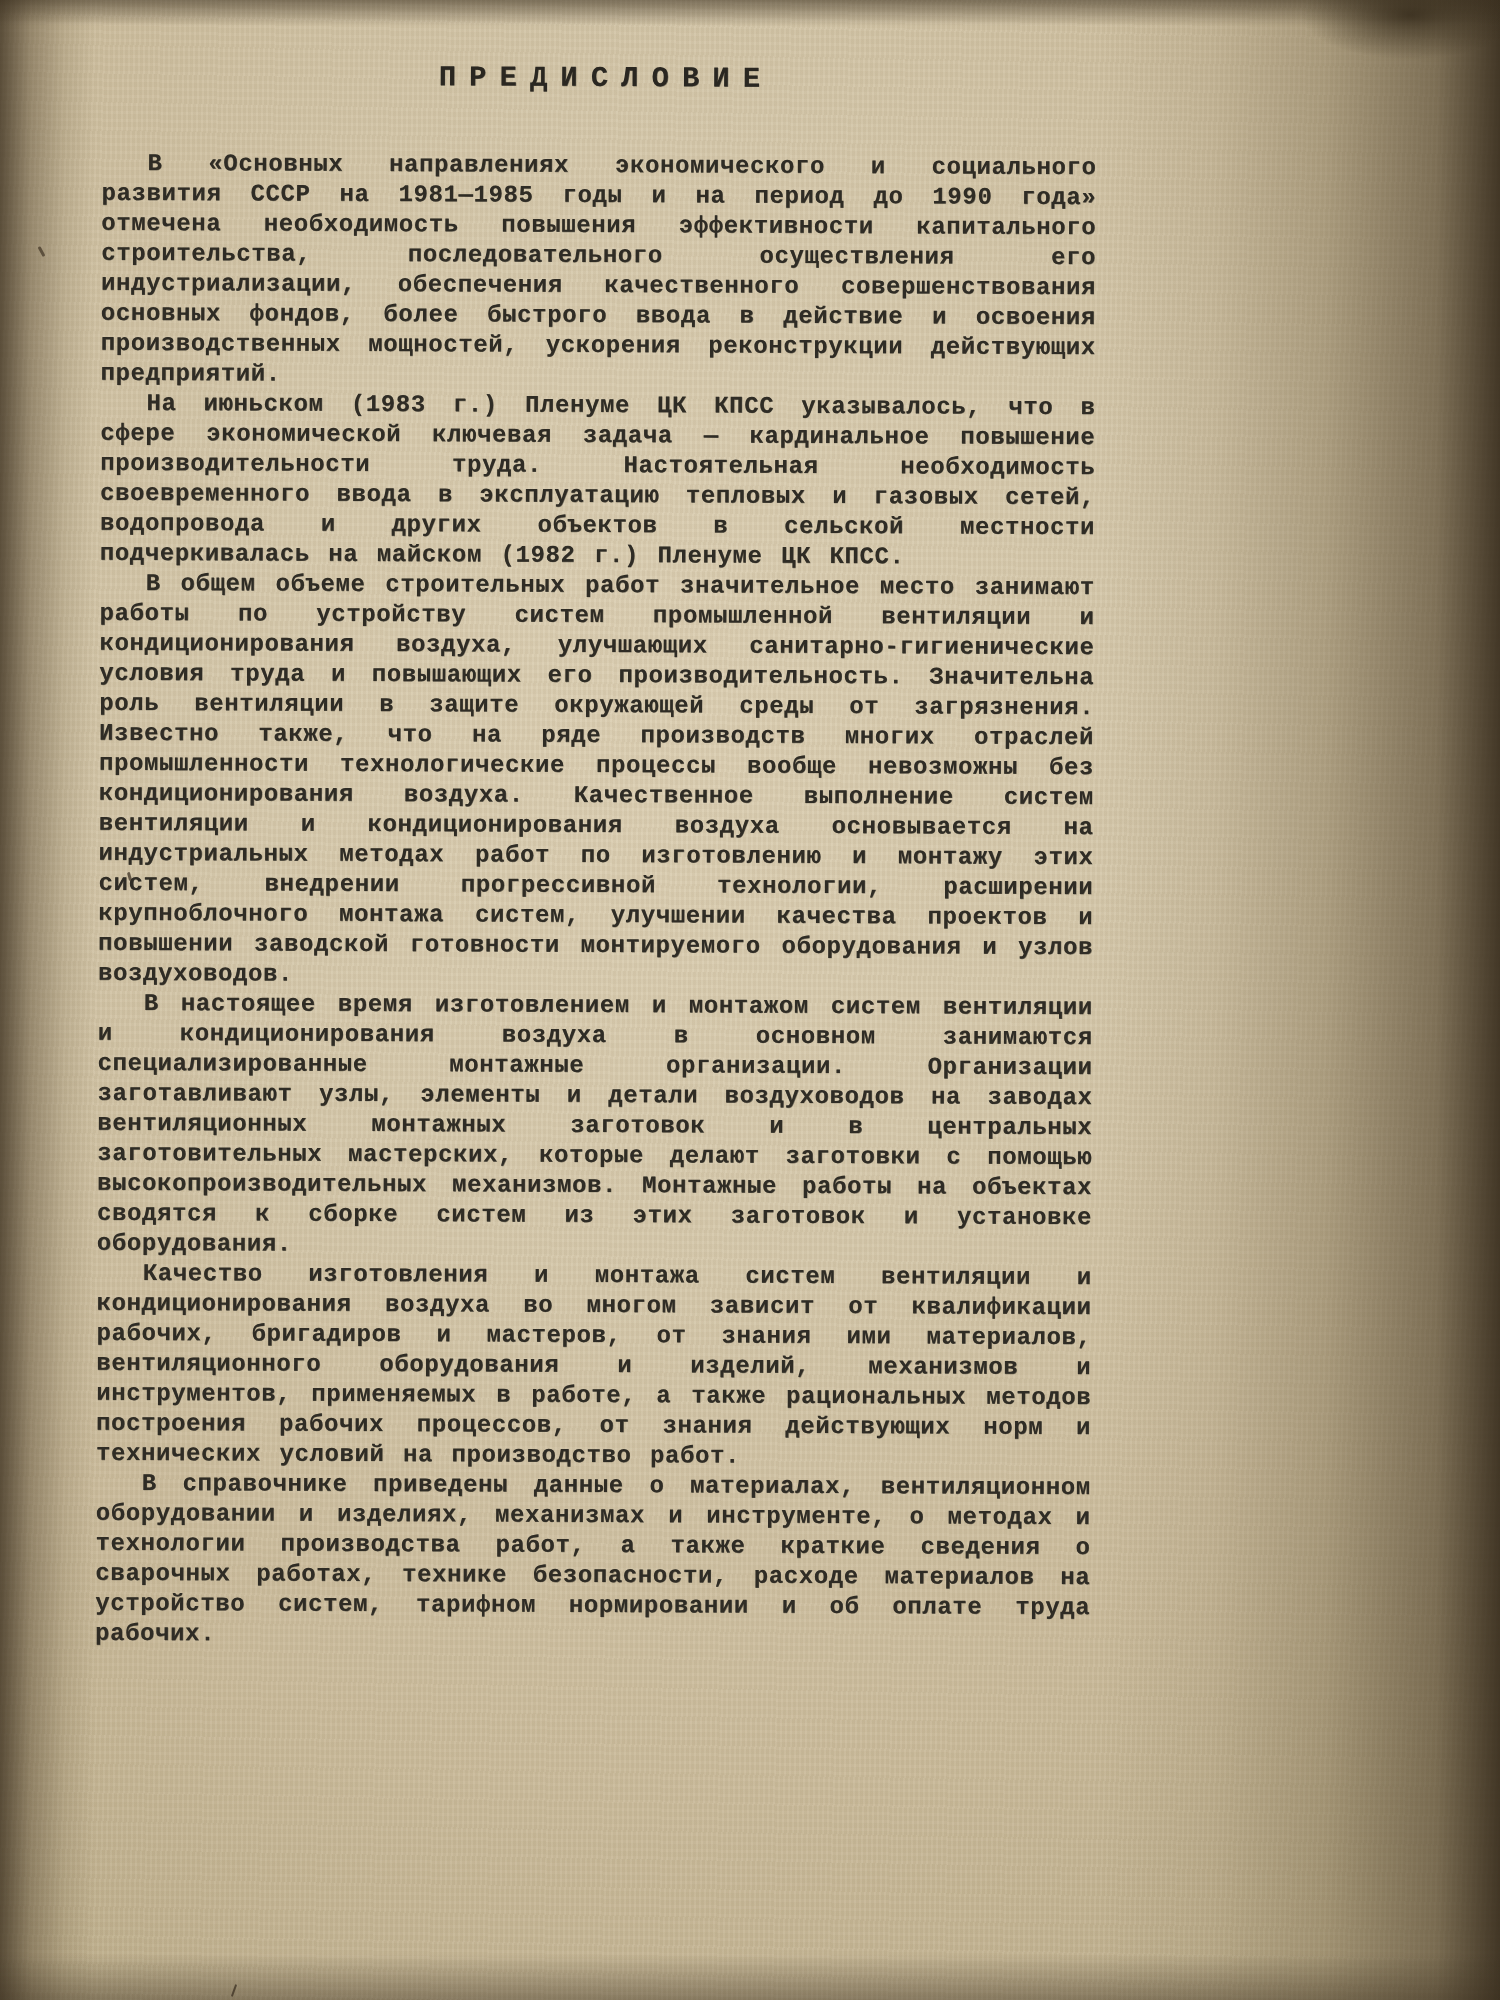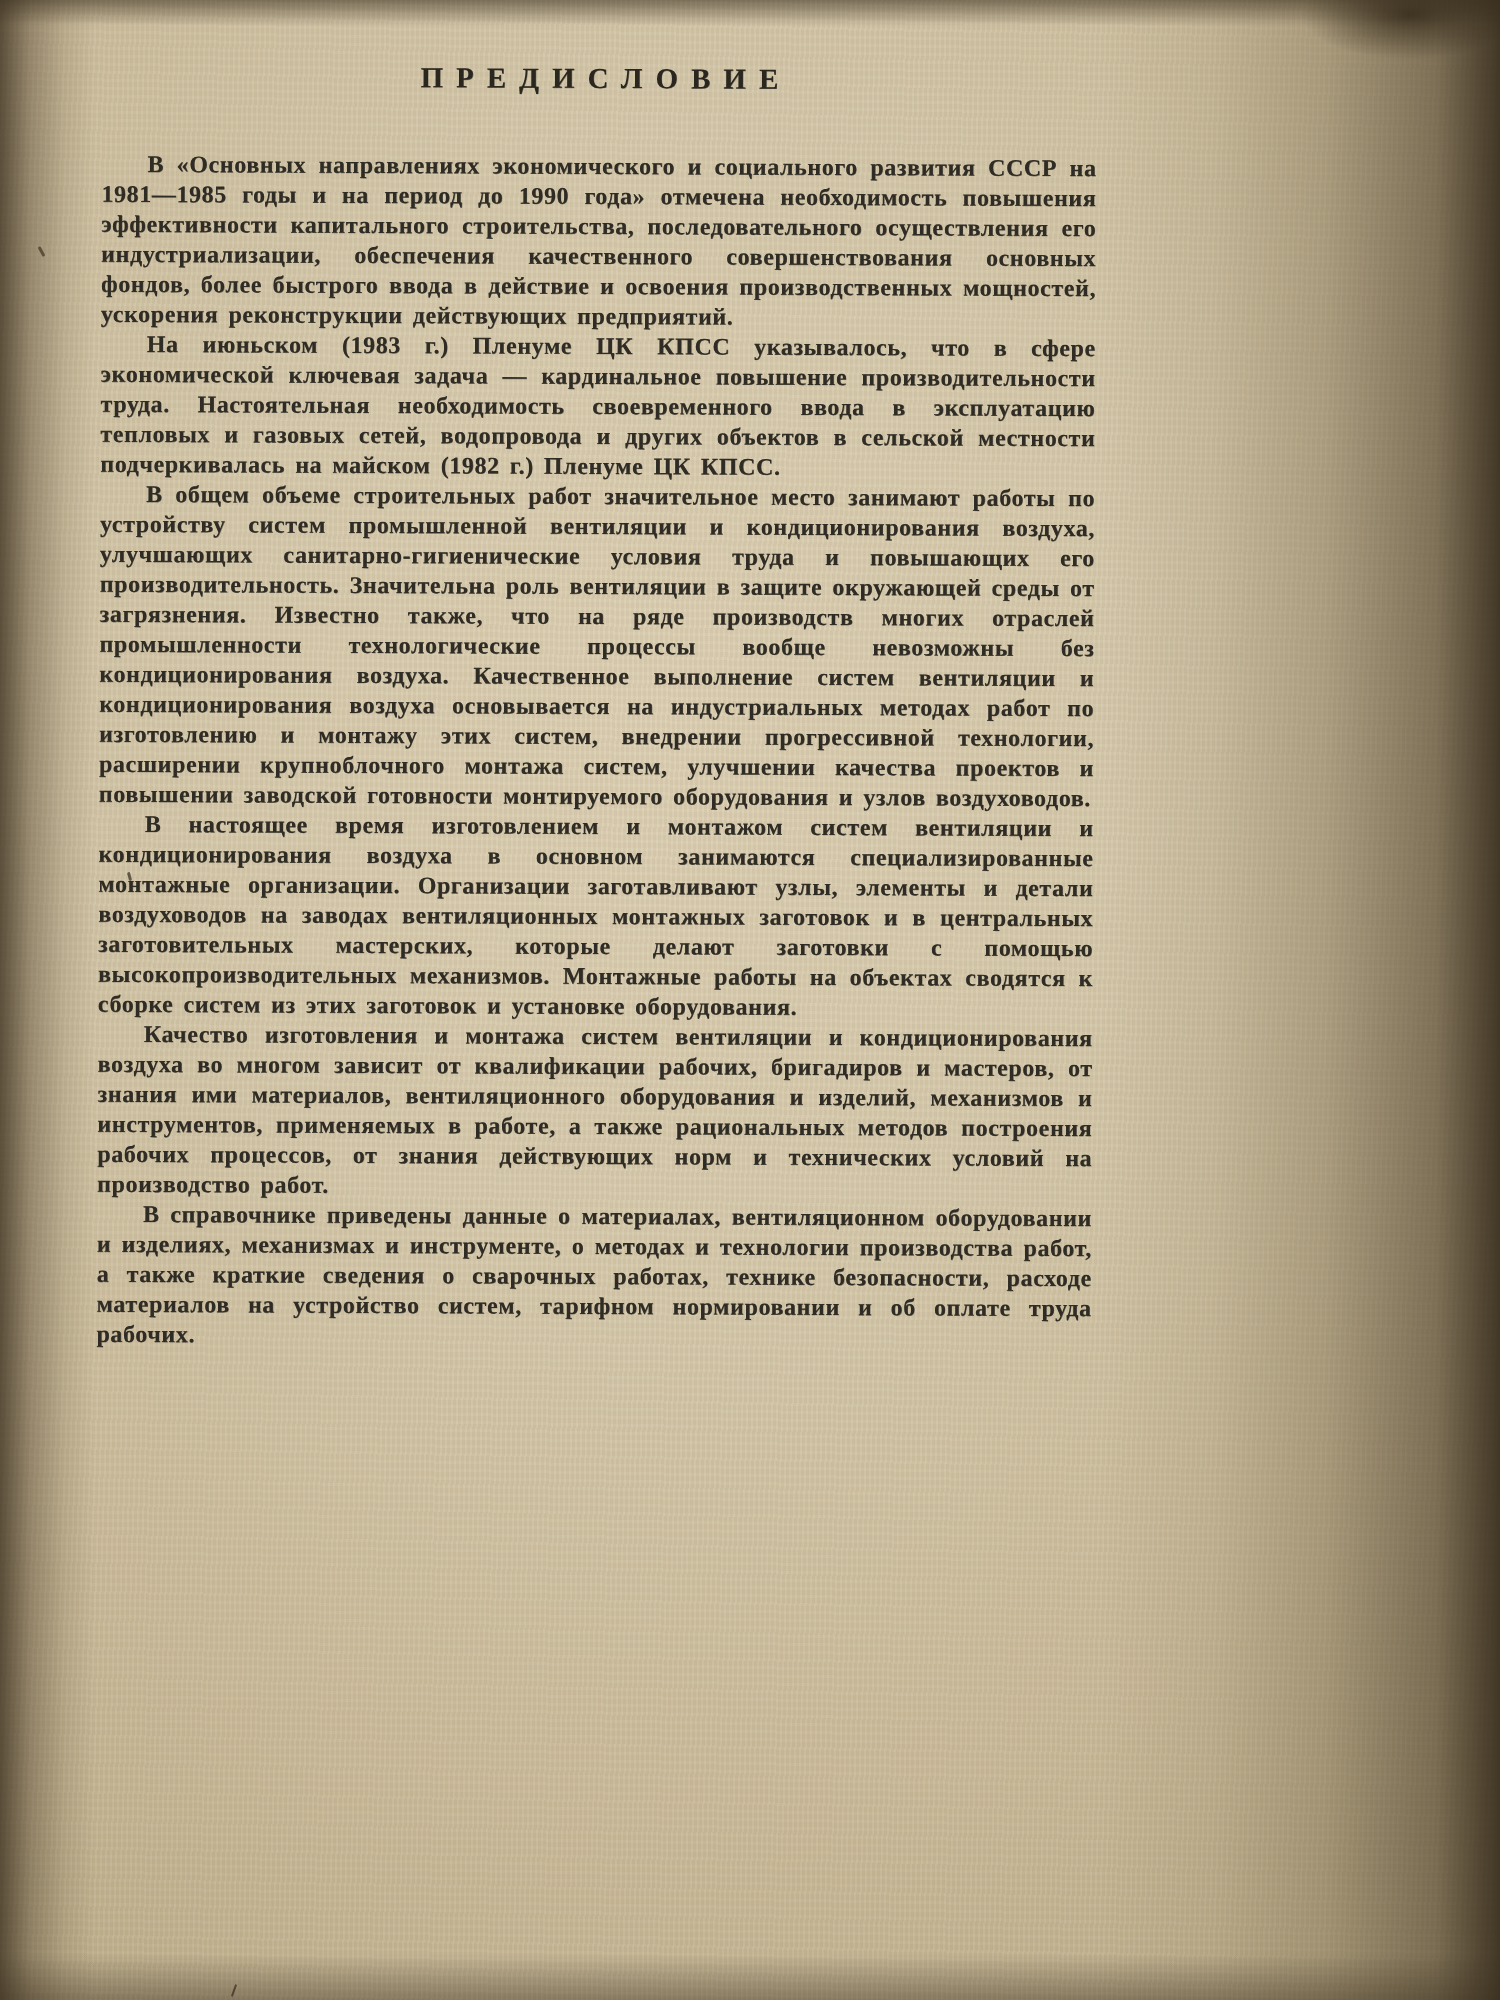--- a/index.html
+++ b/index.html
@@ -12,20 +12,21 @@
     position: relative;
     overflow: hidden;
     background: #c4b595;
     font-family: "Liberation Serif", "DejaVu Serif", serif;
   }
   .page {
     position: absolute;
     inset: 0;
     background: radial-gradient(ellipse 1150px 1450px at 44% 36%,
       #dccfb3 0%, #d5c8ab 40%, #cabb9b 75%, #bfb08e 100%);
+    font-family: Liberation Mono, monospace;
   }
   .page::after {
     content: "";
     position: absolute;
     inset: 0;
     background:
       repeating-linear-gradient(92deg, rgba(255,255,255,0.035) 0 2px, rgba(86,66,36,0.035) 2px 5px),
       repeating-linear-gradient(1deg, rgba(255,255,255,0.02) 0 3px, rgba(86,66,36,0.025) 3px 8px);
     pointer-events: none;
   }

